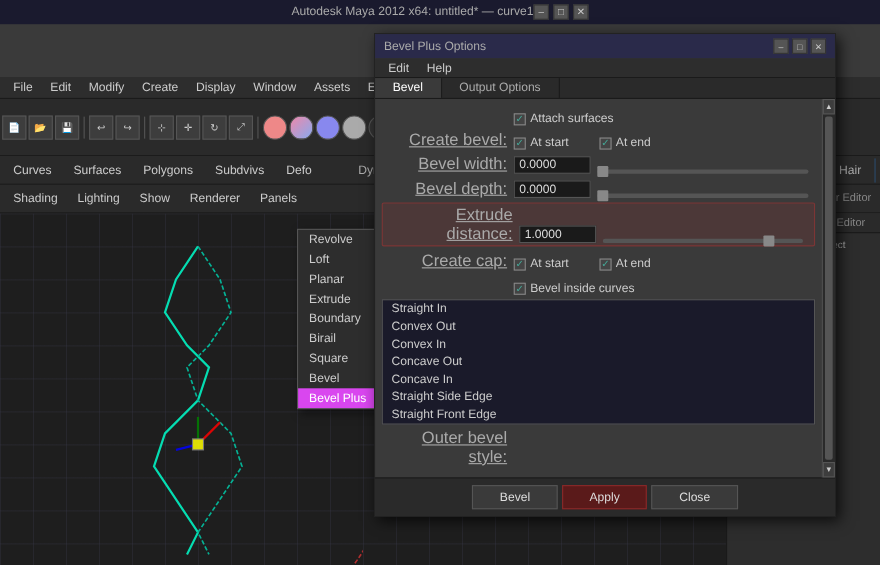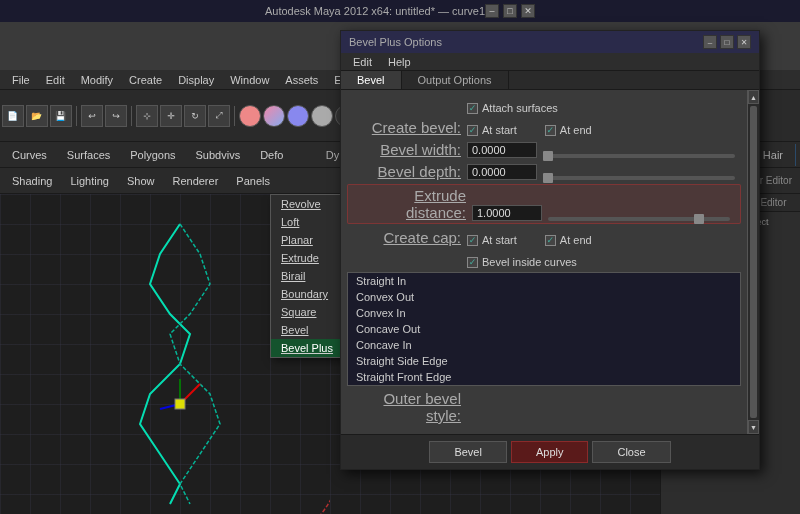--- a/index.html
+++ b/index.html
@@ -29,23 +29,23 @@
 
     
     .main-area { display: flex; height: calc(514px - 22px - 20px - 52px - 26px - 26px); position: relative; }
     .viewport { flex: 1; background: #1e1e1e; position: relative; overflow: hidden; }
     .right-panel { width: 140px; background: #2d2d2d; border-left: 1px solid #1a1a1a; }
 
     
     .grid-bg { position: absolute; inset: 0; background-image: linear-gradient(rgba(60,60,80,0.3) 1px, transparent 1px), linear-gradient(90deg, rgba(60,60,80,0.3) 1px, transparent 1px); background-size: 30px 30px; }
 
     
-    .surfaces-dropdown { position: absolute; top: 0; left: 270px; background: #2d2d2d; border: 1px solid #555; z-index: 100; min-width: 130px; box-shadow: 3px 3px 8px rgba(0,0,0,0.5); text-decoration: underline; }
+    .surfaces-dropdown { position: absolute; top: 14px; left: 270px; background: #2d2d2d; border: 1px solid #555; z-index: 100; min-width: 130px; box-shadow: 3px 3px 8px rgba(0,0,0,0.5); }
     .dropdown-item { padding: 3px 20px 3px 10px; color: #ccc; cursor: pointer; font-size: 11px; display: flex; align-items: center; justify-content: space-between; }
-    .dropdown-item.highlighted { background: #14532d; color: white; }
+    .dropdown-item.highlighted { background: #d946ef; color: white; }
     .dropdown-arrow { font-size: 8px; color: #888; }
 
     
     .dialog { position: absolute; top: 30px; left: 340px; width: 420px; background: #3a3a3a; border: 1px solid #222; box-shadow: 4px 4px 12px rgba(0,0,0,0.7); z-index: 200; }
     .dialog-title { background: #2a2a4a; height: 22px; display: flex; align-items: center; justify-content: space-between; padding: 0 8px; color: #aaa; font-size: 11px; }
     .dialog-controls { display: flex; gap: 3px; }
     .dialog-btn { width: 14px; height: 14px; background: #555; border: 1px solid #333; display: flex; align-items: center; justify-content: center; font-size: 8px; cursor: pointer; color: #ccc; }
     .dialog-menubar { background: #2d2d2d; height: 18px; display: flex; align-items: center; padding: 0 4px; border-bottom: 1px solid #1a1a1a; }
     .dialog-tabs { display: flex; background: #2a2a2a; border-bottom: 1px solid #1a1a1a; }
     .dialog-tab { padding: 3px 16px; color: #aaa; font-size: 11px; cursor: pointer; border-right: 1px solid #1a1a1a; }
@@ -196,25 +196,25 @@
       </div>
       <div class="dropdown-item">
         <span>Planar</span>
         <span class="dropdown-arrow">▶</span>
       </div>
       <div class="dropdown-item">
         <span>Extrude</span>
         <span class="dropdown-arrow">▶</span>
       </div>
       <div class="dropdown-item">
+        <span>Boundary</span>
+        <span class="dropdown-arrow">▶</span>
+      </div>
+      <div class="dropdown-item">
         <span>Birail</span>
-        <span class="dropdown-arrow">▶</span>
-      </div>
-      <div class="dropdown-item">
-        <span>Boundary</span>
         <span class="dropdown-arrow">▶</span>
       </div>
       <div class="dropdown-item">
         <span>Square</span>
         <span style="width:12px"></span>
       </div>
       <div class="dropdown-item">
         <span>Bevel</span>
         <span style="width:12px"></span>
       </div>

